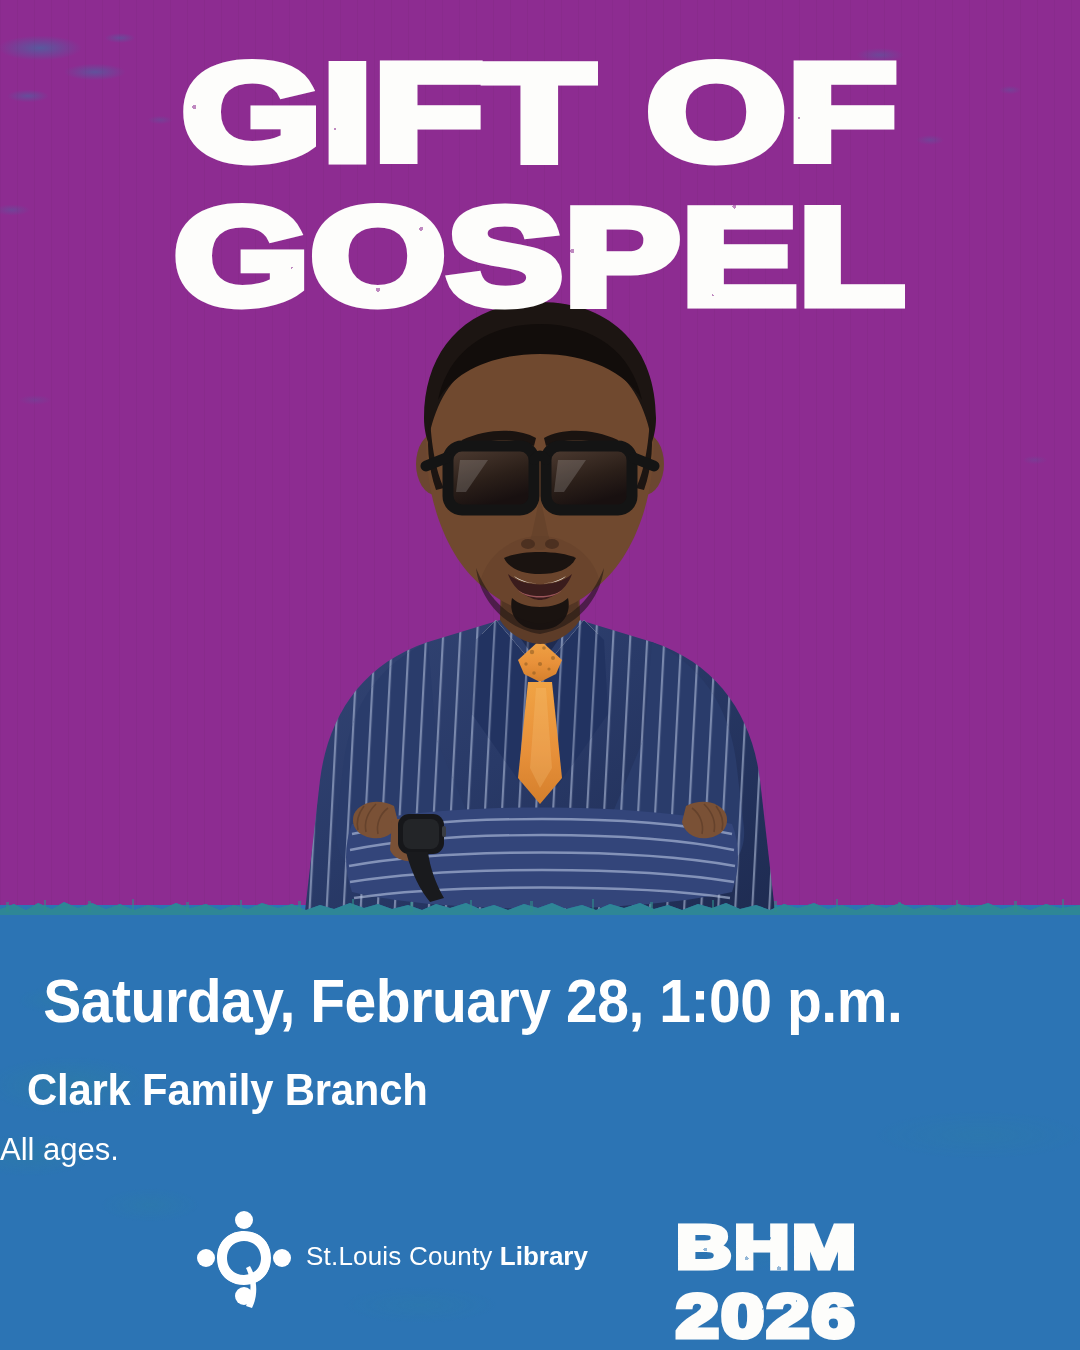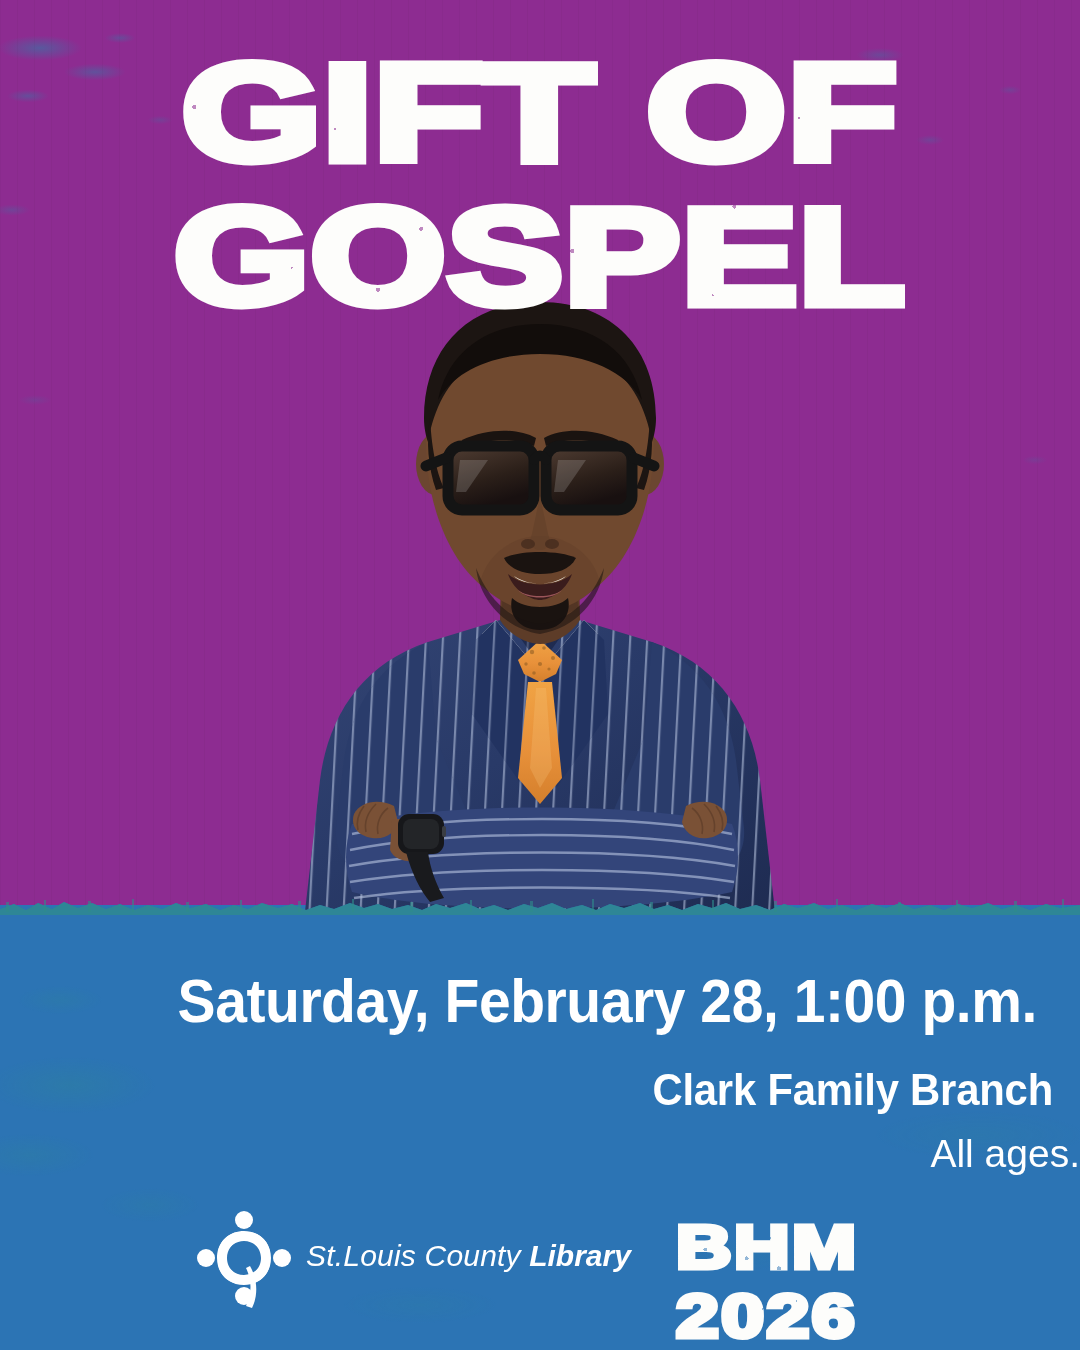--- a/index.html
+++ b/index.html
@@ -156,21 +156,21 @@
     z-index: 4;
   }
   .portrait svg { display: block; width: 100%; height: 100%; }
 
   
   .event-block {
     position: absolute;
     left: 0;
     top: 970px;
     width: 100%;
-    text-align: right;
+    text-align: left;
     z-index: 7;
   }
   .event-date {
     color: #ffffff;
     font-size: 62px;
     font-weight: 700;
     letter-spacing: -0.5px;
     line-height: 1;
     transform: scaleX(.92);
     white-space: nowrap;
@@ -181,21 +181,21 @@
     font-size: 44px;
     font-weight: 700;
     letter-spacing: -0.2px;
     line-height: 1;
     transform: scaleX(.95);
     white-space: nowrap;
   }
   .event-audience {
     margin-top: 22px;
     color: #ffffff;
-    font-size: 39px;
+    font-size: 31px;
     font-weight: 400;
     line-height: 1;
     white-space: nowrap;
   }
 
   
   .footer {
     position: absolute;
     left: 0;
     top: 1196px;
@@ -208,25 +208,24 @@
     left: 196px;
     top: 8px;
     display: flex;
     align-items: center;
     gap: 14px;
   }
   .logo-mark { width: 96px; height: 108px; flex: 0 0 auto; }
   .logo-mark svg { display: block; width: 100%; height: 100%; }
   .logo-words {
     color: #ffffff;
-    font-size: 30px;
+    font-size: 26px;
     line-height: 1;
     white-space: nowrap;
     padding-bottom: 4px;
-    font-style: italic;
   }
   .logo-words .lw-light { font-weight: 300; letter-spacing: .2px; }
   .logo-words .lw-bold  { font-weight: 700; }
 
   .bhm-badge {
     position: absolute;
     left: 676px;
     top: 22px;
     text-align: left;
   }

